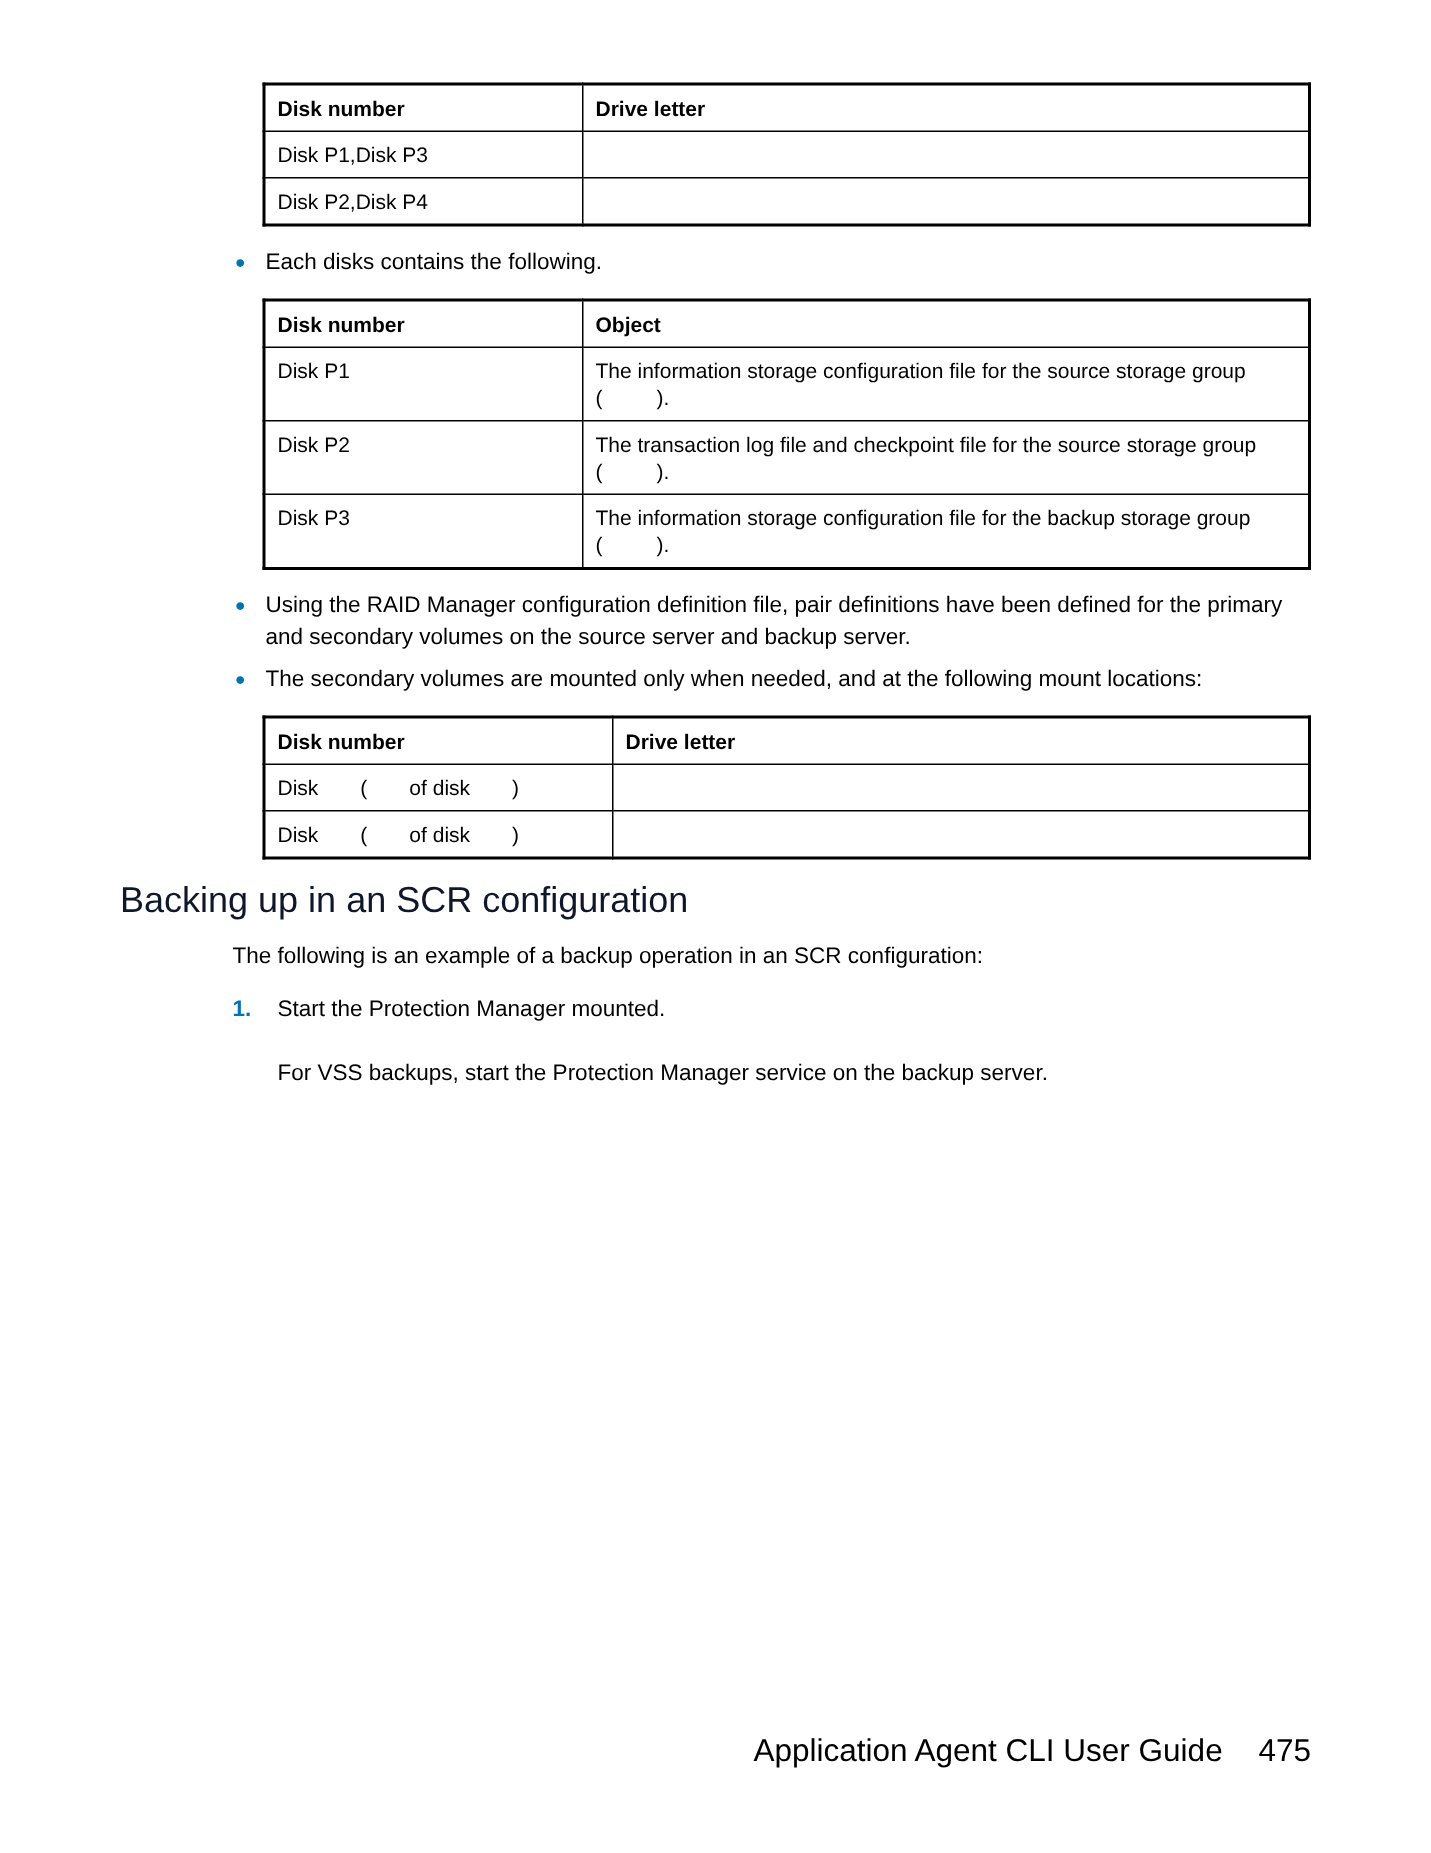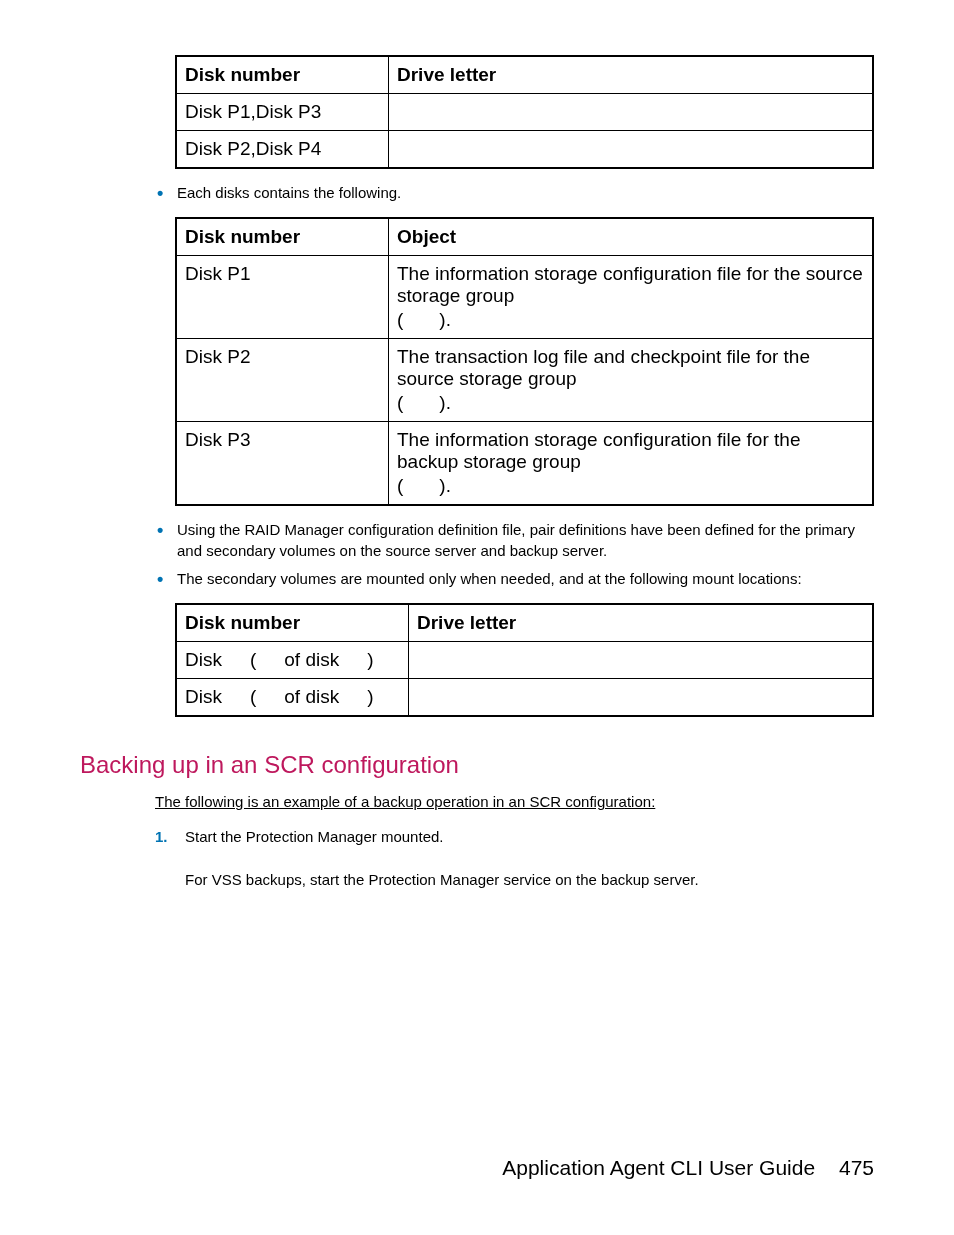--- a/index.html
+++ b/index.html
@@ -26,21 +26,21 @@
   table {
     border-collapse: collapse;
     width: 100%;
     border: 2px solid #000;
     margin-bottom: 14px;
   }
   th, td {
     border: 1px solid #000;
     text-align: left;
     vertical-align: top;
-    font-size: 19px;
+    font-size: 14px;
   }
   th {
     font-weight: bold;
     padding: 7px 8px;
   }
   td {
     padding: 7px 8px;
     font-weight: normal;
   }
   .col-narrow {
@@ -60,29 +60,28 @@
   ul.bullets li::before {
     content: "•";
     color: #0073b3;
     font-size: 18px;
     position: absolute;
     left: 2px;
     top: -2px;
     font-weight: bold;
   }
   h2.section {
-    color: #be185d;
+    color: #0f172a;
     font-weight: normal;
     font-size: 24px;
-    margin: 34px 0 12px 0;
+    margin: 14px 0 12px 0;
   }
   .intro {
     margin: 0 0 14px 0;
     line-height: 1.4;
-    text-decoration: underline;
   }
   ol.steps {
     list-style: none;
     padding: 0;
     margin: 0;
     counter-reset: step;
   }
   ol.steps li {
     position: relative;
     padding-left: 30px;

